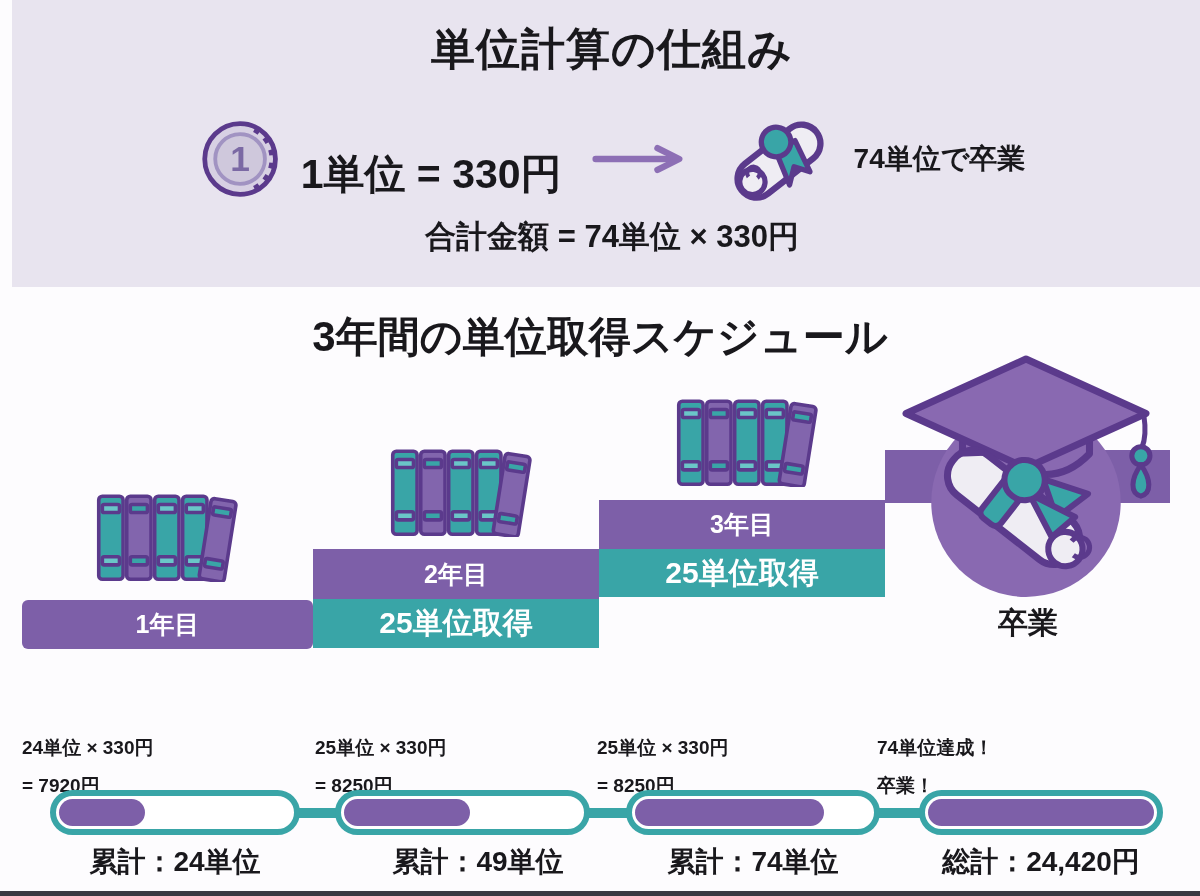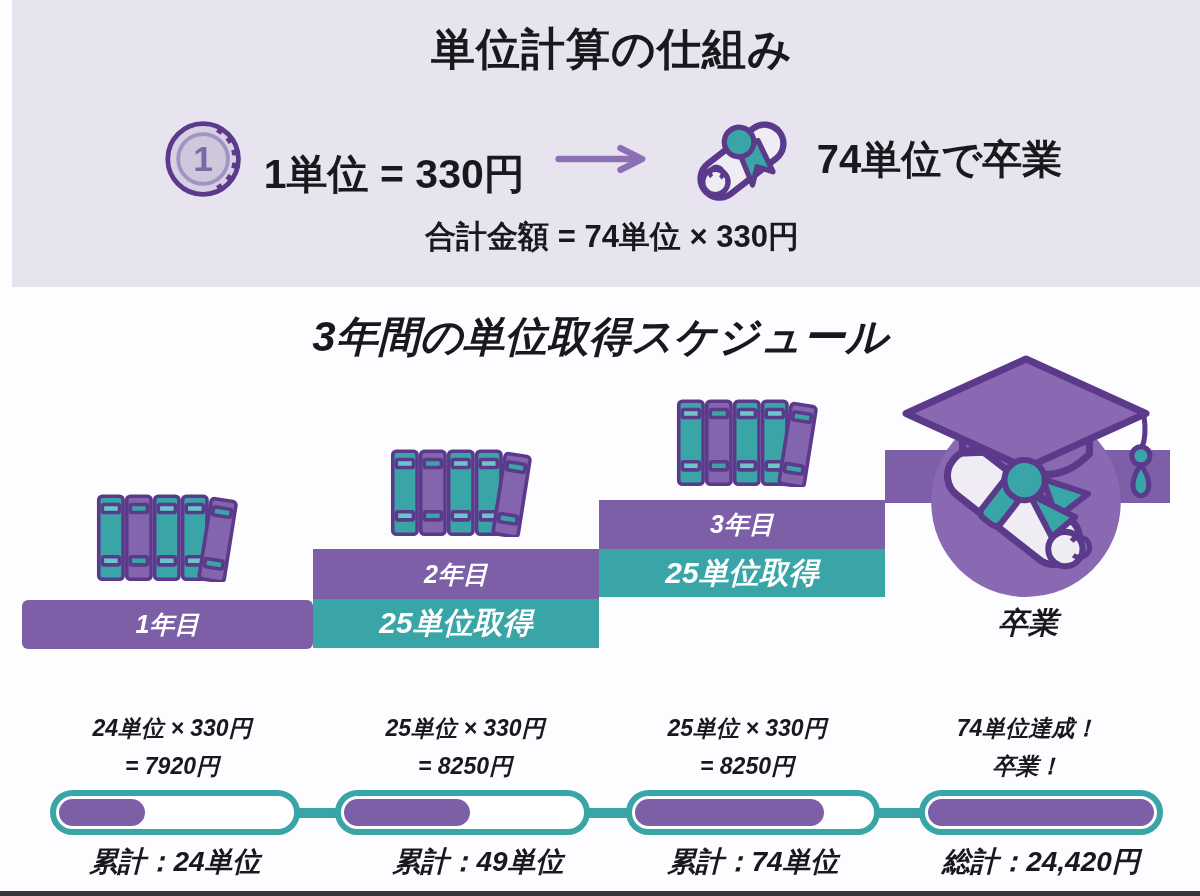--- a/index.html
+++ b/index.html
@@ -6,43 +6,43 @@
   .canvas{
     position:relative;width:1200px;height:896px;overflow:hidden;
     font-family:"Liberation Sans","DejaVu Sans",sans-serif;
     font-weight:700;color:var(--text-dark);background:var(--bottom-bg);
   }
   
   .top-section{position:absolute;left:12px;top:0;width:1200px;height:287px;background:var(--top-bg);}
   .top-title{position:absolute;top:20px;left:0;width:100%;margin:0;text-align:center;font-size:44px;letter-spacing:1px;}
   .formula-row{position:absolute;top:98px;left:0;right:0;height:122px;display:flex;align-items:center;justify-content:center;gap:16px;}
   .unit-price{font-size:41px;margin-top:31px;}
-  .grad-req{font-size:40px;}
+  .grad-req{font-size:28px;}
   .arrow-wrap{margin:0 14px;display:flex;align-items:center;}
   .total-formula{position:absolute;top:216px;left:0;width:100%;text-align:center;font-size:31px;}
   
-  .schedule-section{position:absolute;left:0;top:287px;width:1200px;height:609px;background:var(--bottom-bg);font-style:italic;}
+  .schedule-section{position:absolute;left:0;top:287px;width:1200px;height:609px;background:var(--bottom-bg);}
   .schedule-title{position:absolute;top:22px;left:0;width:100%;margin:0;text-align:center;font-size:42px;}
   .band{position:absolute;display:flex;align-items:center;justify-content:center;color:var(--band-text);}
   .band.purple{background:var(--purple);font-size:25px;}
   .band.teal{background:var(--teal);font-size:30px;}
   .s1p{left:22px;top:313px;width:291px;height:49px;border-radius:6px;}
   .s1t{left:22px;top:362px;width:291px;height:47px;}
   .s2p{left:313px;top:262px;width:286px;height:50px;}
   .s2t{left:313px;top:312px;width:286px;height:49px;}
   .s3p{left:599px;top:213px;width:286px;height:49px;}
   .s3t{left:599px;top:262px;width:286px;height:48px;}
   .s4p{left:885px;top:163px;width:285px;height:53px;z-index:1;}
   .books{position:absolute;width:148px;height:92px;}
   .books1{left:96px;top:203px;}
   .books2{left:390px;top:158px;}
   .books3{left:676px;top:108px;}
   .grad-emblem{position:absolute;left:898px;top:64px;width:258px;height:258px;z-index:2;}
   .grad-label{position:absolute;left:900px;top:316px;width:256px;text-align:center;font-size:30px;}
-  .calc{position:absolute;top:422px;width:300px;text-align:center;font-size:23px;line-height:38px;}
+  .calc{position:absolute;top:442px;width:300px;text-align:left;font-size:19px;line-height:38px;}
   .c1{left:22px;} .c2{left:315px;} .c3{left:597px;} .c4{left:877px;}
   .pill{position:absolute;top:503px;height:45px;background:#ffffff;border:6px solid var(--teal);border-radius:25px;box-sizing:border-box;z-index:1;}
   .p1{left:50px;width:250px;} .p2{left:335px;width:255px;} .p3{left:626px;width:254px;} .p4{left:919px;width:244px;}
   .pill-inner{position:absolute;left:3px;top:3px;right:3px;bottom:3px;}
   .pill-fill{height:100%;background:var(--purple);border-radius:14px;}
   .conn{position:absolute;top:521px;height:10px;background:var(--teal);z-index:0;}
   .cn1{left:294px;width:46px;} .cn2{left:584px;width:48px;} .cn3{left:874px;width:50px;}
   .pill-label{position:absolute;top:556px;width:300px;text-align:center;font-size:28px;}
   .pl1{left:25px;} .pl2{left:328px;} .pl3{left:603px;} .pl4{left:891px;}
   .bottom-strip{position:absolute;left:0;bottom:0;width:100%;height:5px;background:var(--bottom-strip);}

